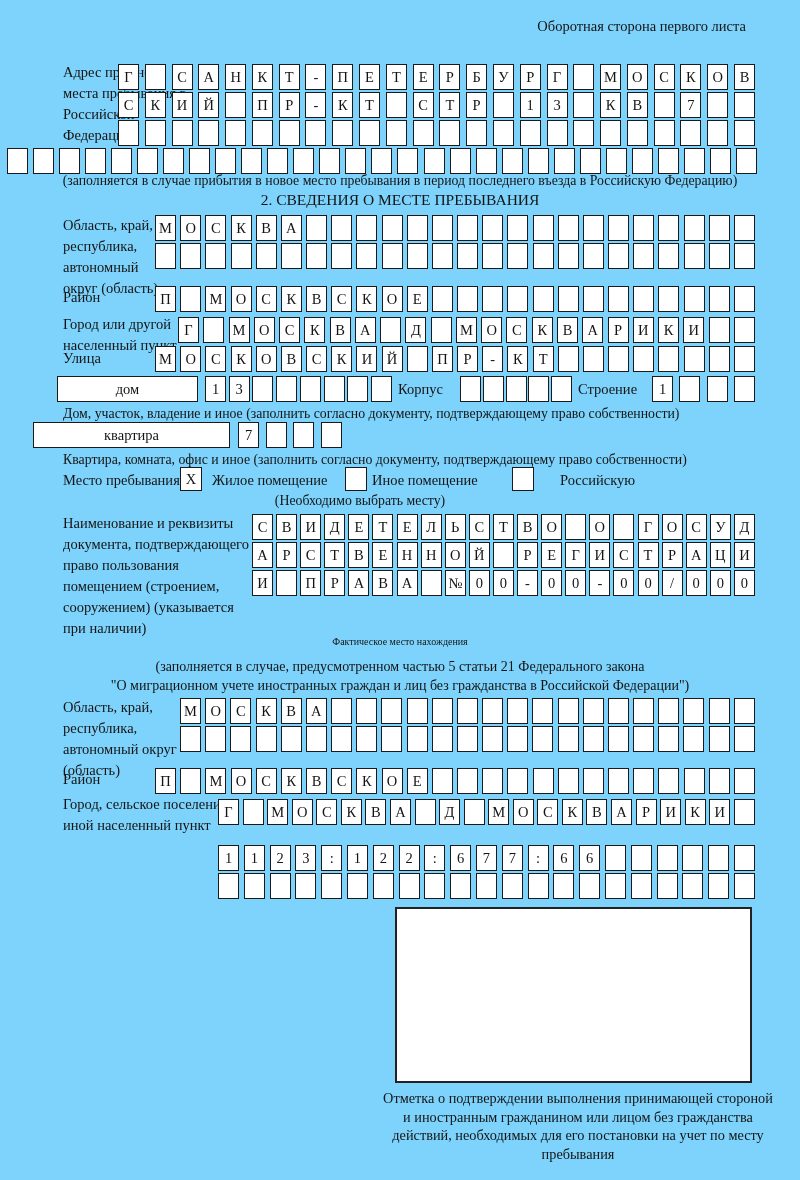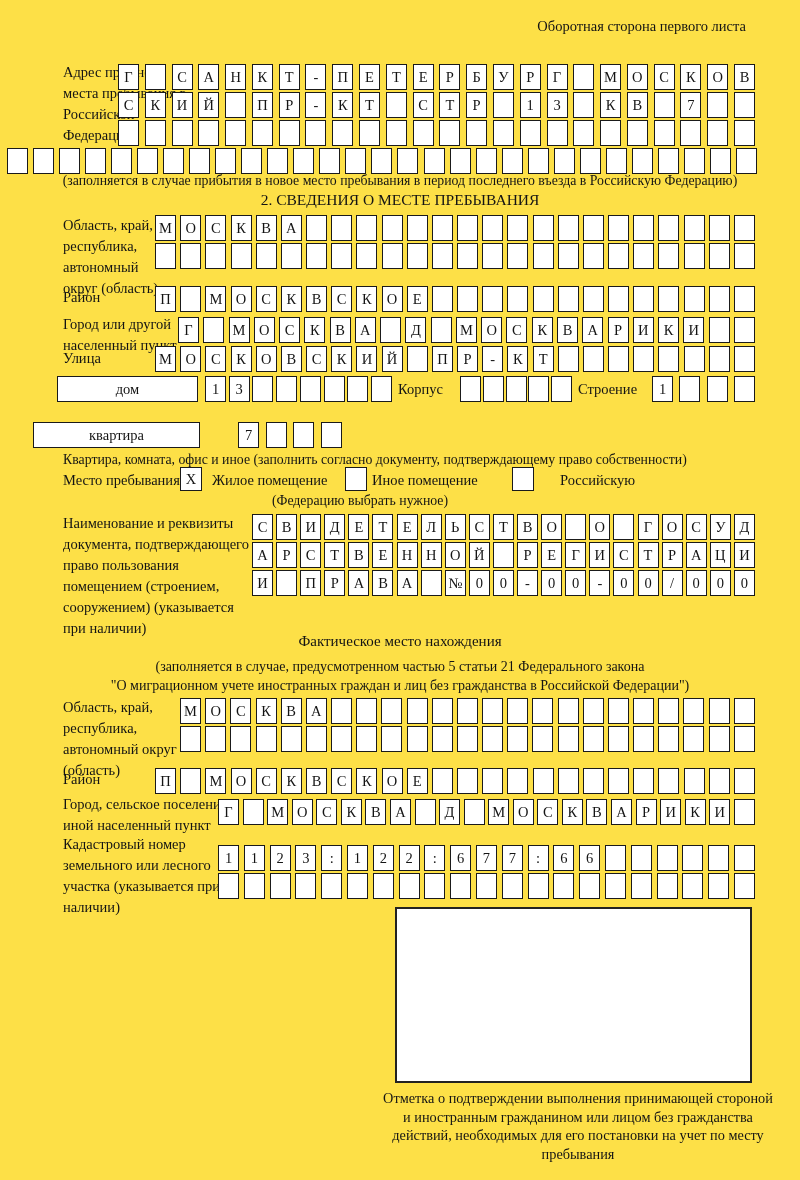--- a/index.html
+++ b/index.html
@@ -1,16 +1,16 @@
 <!DOCTYPE html>
 <html><head>
 <meta charset="utf-8">
 <style>
   html,body{margin:0;padding:0;background:#fff;}
-  #page{position:relative;width:800px;height:1180px;background:#fde047;
+  #page{position:relative;width:800px;height:1180px;background:#7dd3fc;
         font-family:"Liberation Serif","DejaVu Serif",serif;color:#141414;overflow:hidden;}
   .t{position:absolute;font-size:14.5px;line-height:21px;white-space:normal;}
   .center{left:0;width:800px;text-align:center;}
   .bold{font-weight:normal;}
   .small{font-size:13.8px;line-height:18px;}
   .boxrow{position:absolute;display:flex;}
   .cell{flex:none;width:21px;height:26px;border:1.7px solid #1a1a1a;box-sizing:border-box;
         display:flex;align-items:center;justify-content:center;font-size:14.5px;background:#fff;}
   .widebox{position:absolute;height:26px;border:1.7px solid #1a1a1a;box-sizing:border-box;
         display:flex;align-items:center;justify-content:center;font-size:14.5px;background:#fff;}
@@ -295,38 +295,39 @@
       <div class="cell"></div>
       <div class="cell"></div>
     </div>
   <div class="t" style="left:578px;top:379px">Строение</div>
   <div class="boxrow" style="left: 652px; top: 376px; gap: 6.33333px;">
       <div class="cell">1</div>
       <div class="cell"></div>
       <div class="cell"></div>
       <div class="cell"></div>
     </div>
-
-  <div class="widebox" style="left:33px;top:422px;width:167px">квартира</div>
+  <div class="t small" style="left:63px;top:405px;width:720px">Дом, участок, владение и иное (заполнить согласно документу, подтверждающему право собственности)</div>
+
+  <div class="widebox" style="left:33px;top:422px;width:197px">квартира</div>
   <div class="boxrow" style="left: 238px; top: 422px; gap: 6.66667px;">
       <div class="cell">7</div>
       <div class="cell"></div>
       <div class="cell"></div>
       <div class="cell"></div>
     </div>
   <div class="t small" style="left:63px;top:451px;width:720px">Квартира, комната, офис и иное (заполнить согласно документу, подтверждающему право собственности)</div>
 
   <div class="t" style="left:63px;top:470px">Место пребывания:</div>
   <div class="checkbox" style="left:180px;top:467px">X</div>
   <div class="t" style="left:212px;top:470px">Жилое помещение</div>
   <div class="checkbox" style="left:345px;top:467px"></div>
   <div class="t" style="left:372px;top:470px">Иное помещение</div>
   <div class="checkbox" style="left:512px;top:467px"></div>
   <div class="t" style="left:560px;top:470px">Российскую</div>
-  <div class="t small" style="left:160px;top:492px;width:400px;text-align:center">(Федерацию выбрать нужное)</div>
+  <div class="t small" style="left:160px;top:492px;width:400px;text-align:center">(Необходимо выбрать месту)</div>
 
   <div class="t" style="left:63px;top:513px;width:196px">Наименование и реквизиты документа, подтверждающего право пользования помещением (строением, сооружением) (указывается при наличии)</div>
   <div class="boxrow" style="left: 252px; top: 514px; gap: 3.1px;">
       <div class="cell">С</div>
       <div class="cell">В</div>
       <div class="cell">И</div>
       <div class="cell">Д</div>
       <div class="cell">Е</div>
       <div class="cell">Т</div>
       <div class="cell">Е</div>
@@ -385,21 +386,21 @@
       <div class="cell">0</div>
       <div class="cell">-</div>
       <div class="cell">0</div>
       <div class="cell">0</div>
       <div class="cell">/</div>
       <div class="cell">0</div>
       <div class="cell">0</div>
       <div class="cell">0</div>
     </div>
 
-  <div class="t bold center" style="top:631px;font-size:15px">Фактическое место нахождения</div>
+  <div class="t bold center" style="top:631px;font-size:10px">Фактическое место нахождения</div>
   <div class="t center" style="top:656px;font-size:14px">(заполняется в случае, предусмотренном частью 5 статьи 21 Федерального закона</div>
   <div class="t center" style="top:675px;font-size:14px">"О миграционном учете иностранных граждан и лиц без гражданства в Российской Федерации")</div>
 
   <div class="t" style="left:63px;top:697px;width:126px">Область, край, республика, автономный округ (область)</div>
   <div class="boxrow" style="left: 180px; top: 698px; gap: 4.18182px;">
       <div class="cell">М</div>
       <div class="cell">О</div>
       <div class="cell">С</div>
       <div class="cell">К</div>
       <div class="cell">В</div>
@@ -495,21 +496,20 @@
       <div class="cell">К</div>
       <div class="cell">В</div>
       <div class="cell">А</div>
       <div class="cell">Р</div>
       <div class="cell">И</div>
       <div class="cell">К</div>
       <div class="cell">И</div>
       <div class="cell"></div>
     </div>
 
-  <div class="t" style="left:63px;top:834px;width:162px">Кадастровый номер земельного или лесного участка (указывается при наличии)</div>
   <div class="boxrow" style="left: 218px; top: 845px; gap: 4.8px;">
       <div class="cell">1</div>
       <div class="cell">1</div>
       <div class="cell">2</div>
       <div class="cell">3</div>
       <div class="cell">:</div>
       <div class="cell">1</div>
       <div class="cell">2</div>
       <div class="cell">2</div>
       <div class="cell">:</div>

